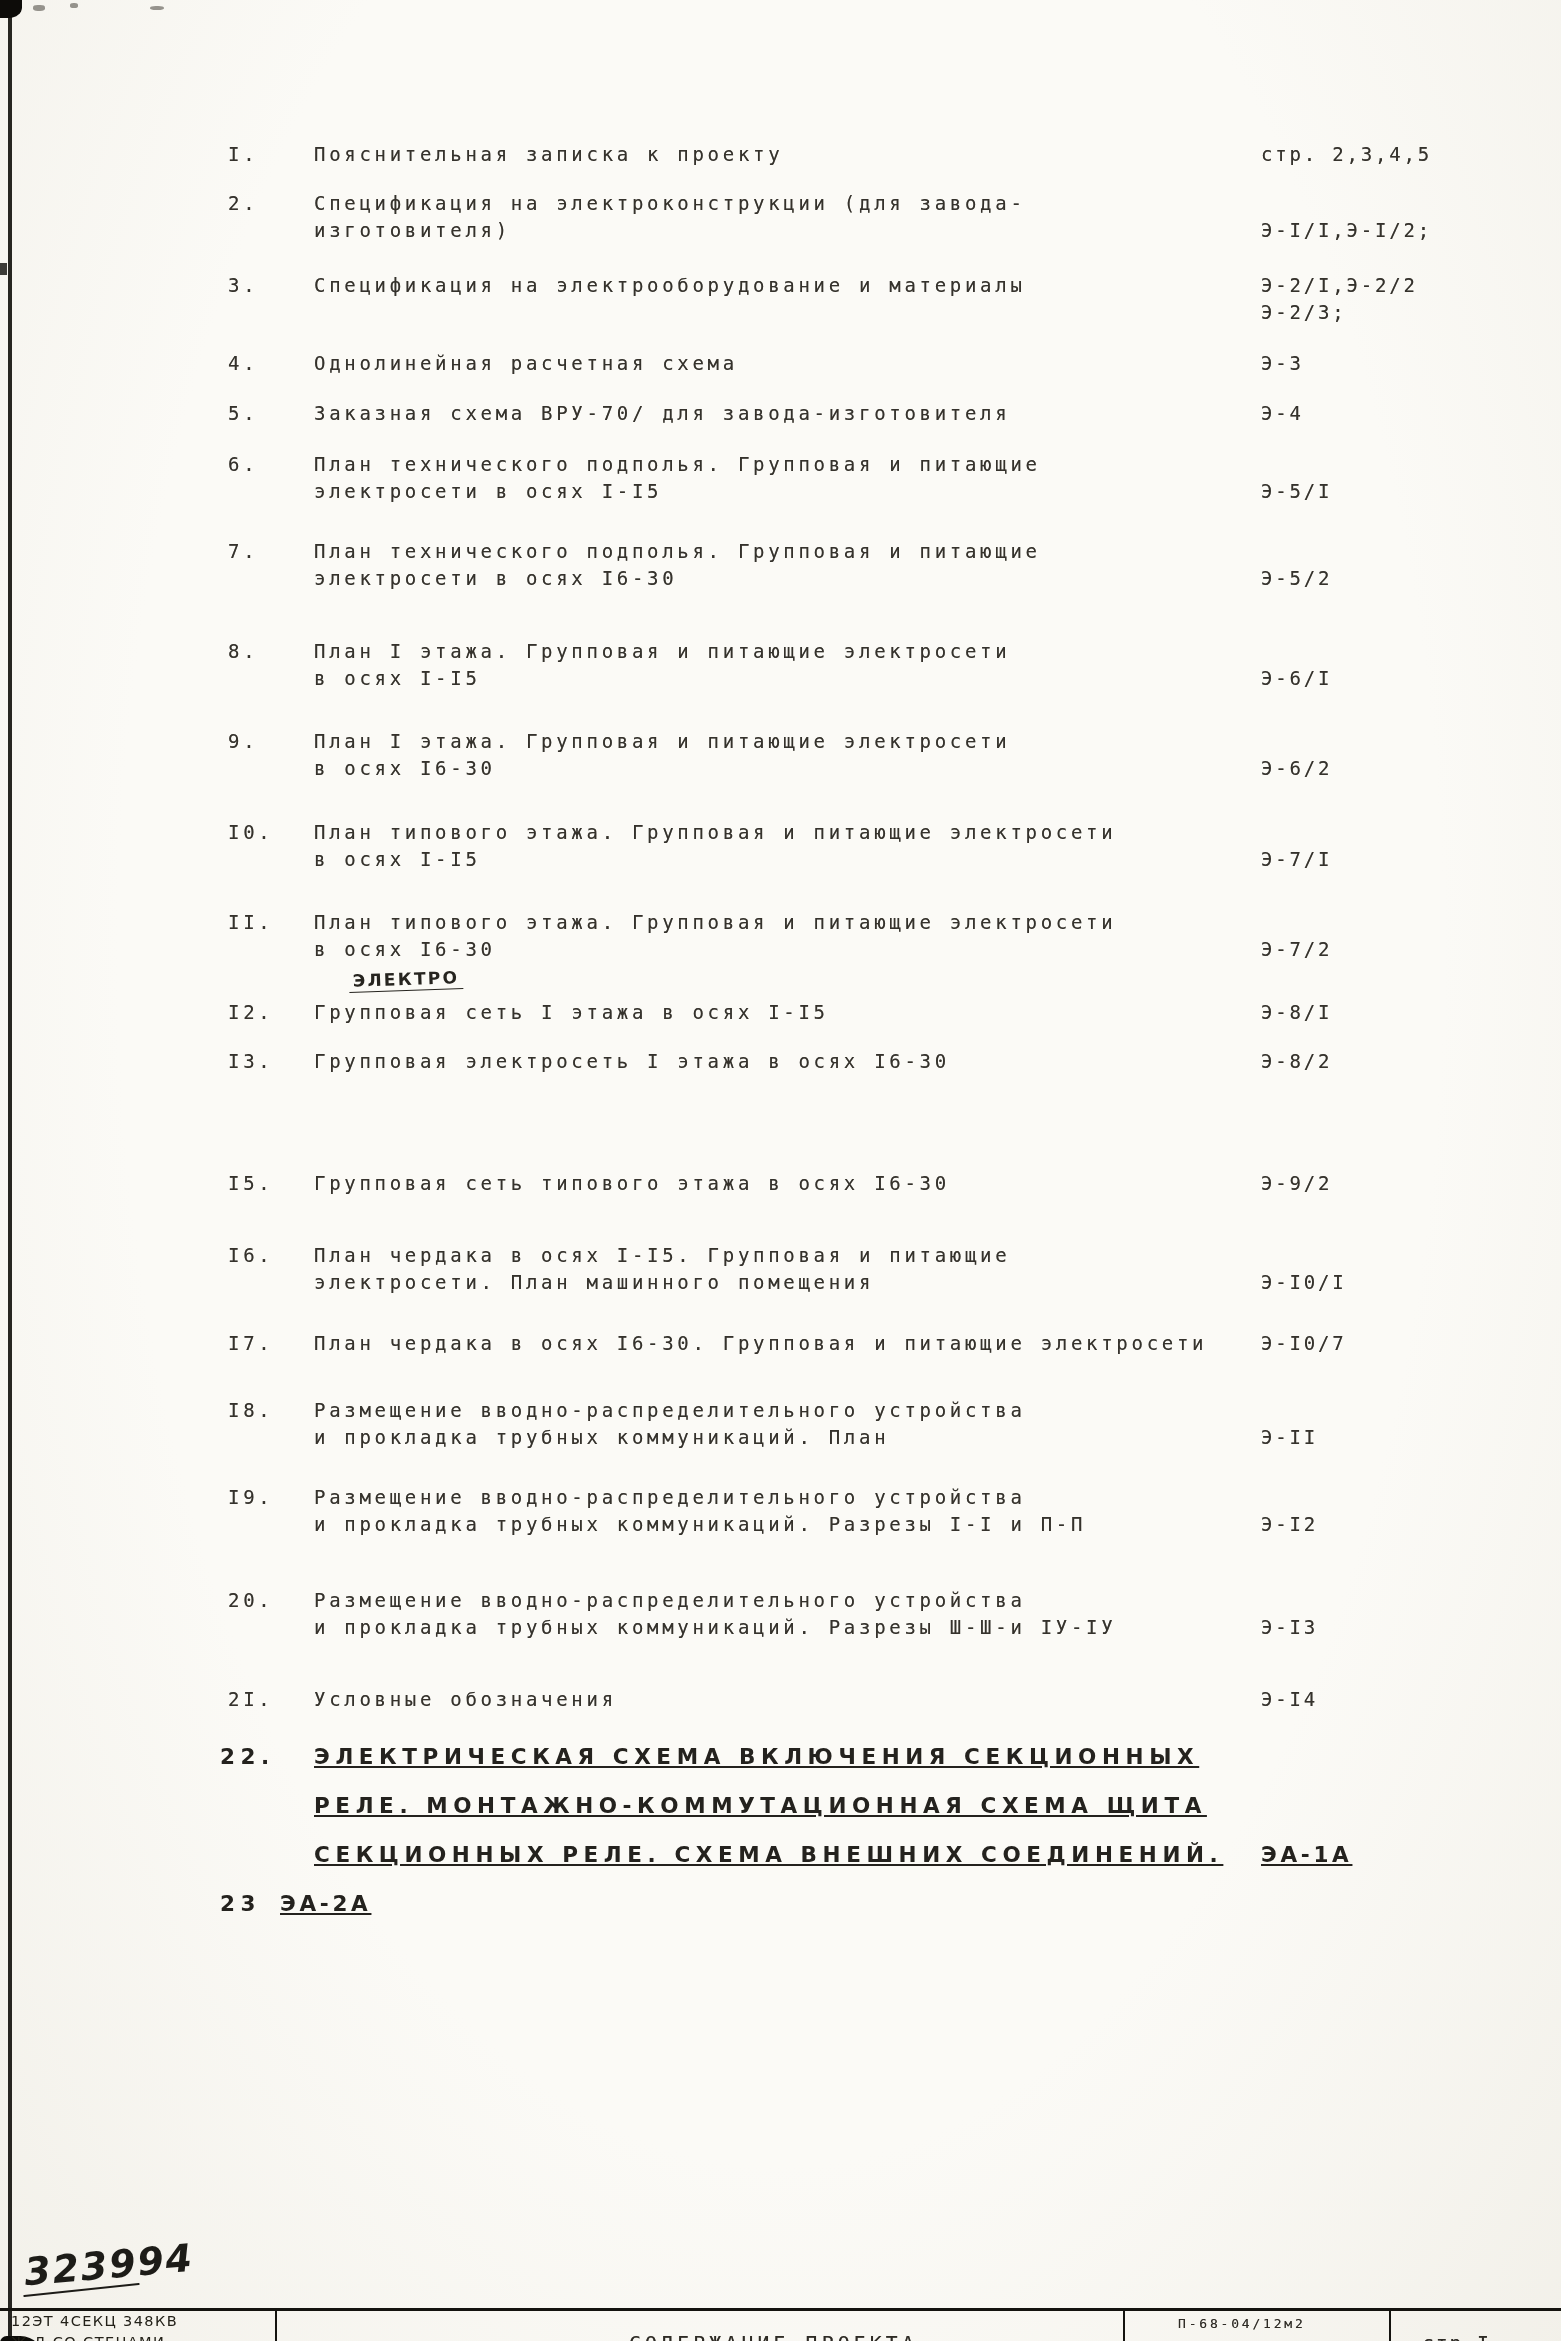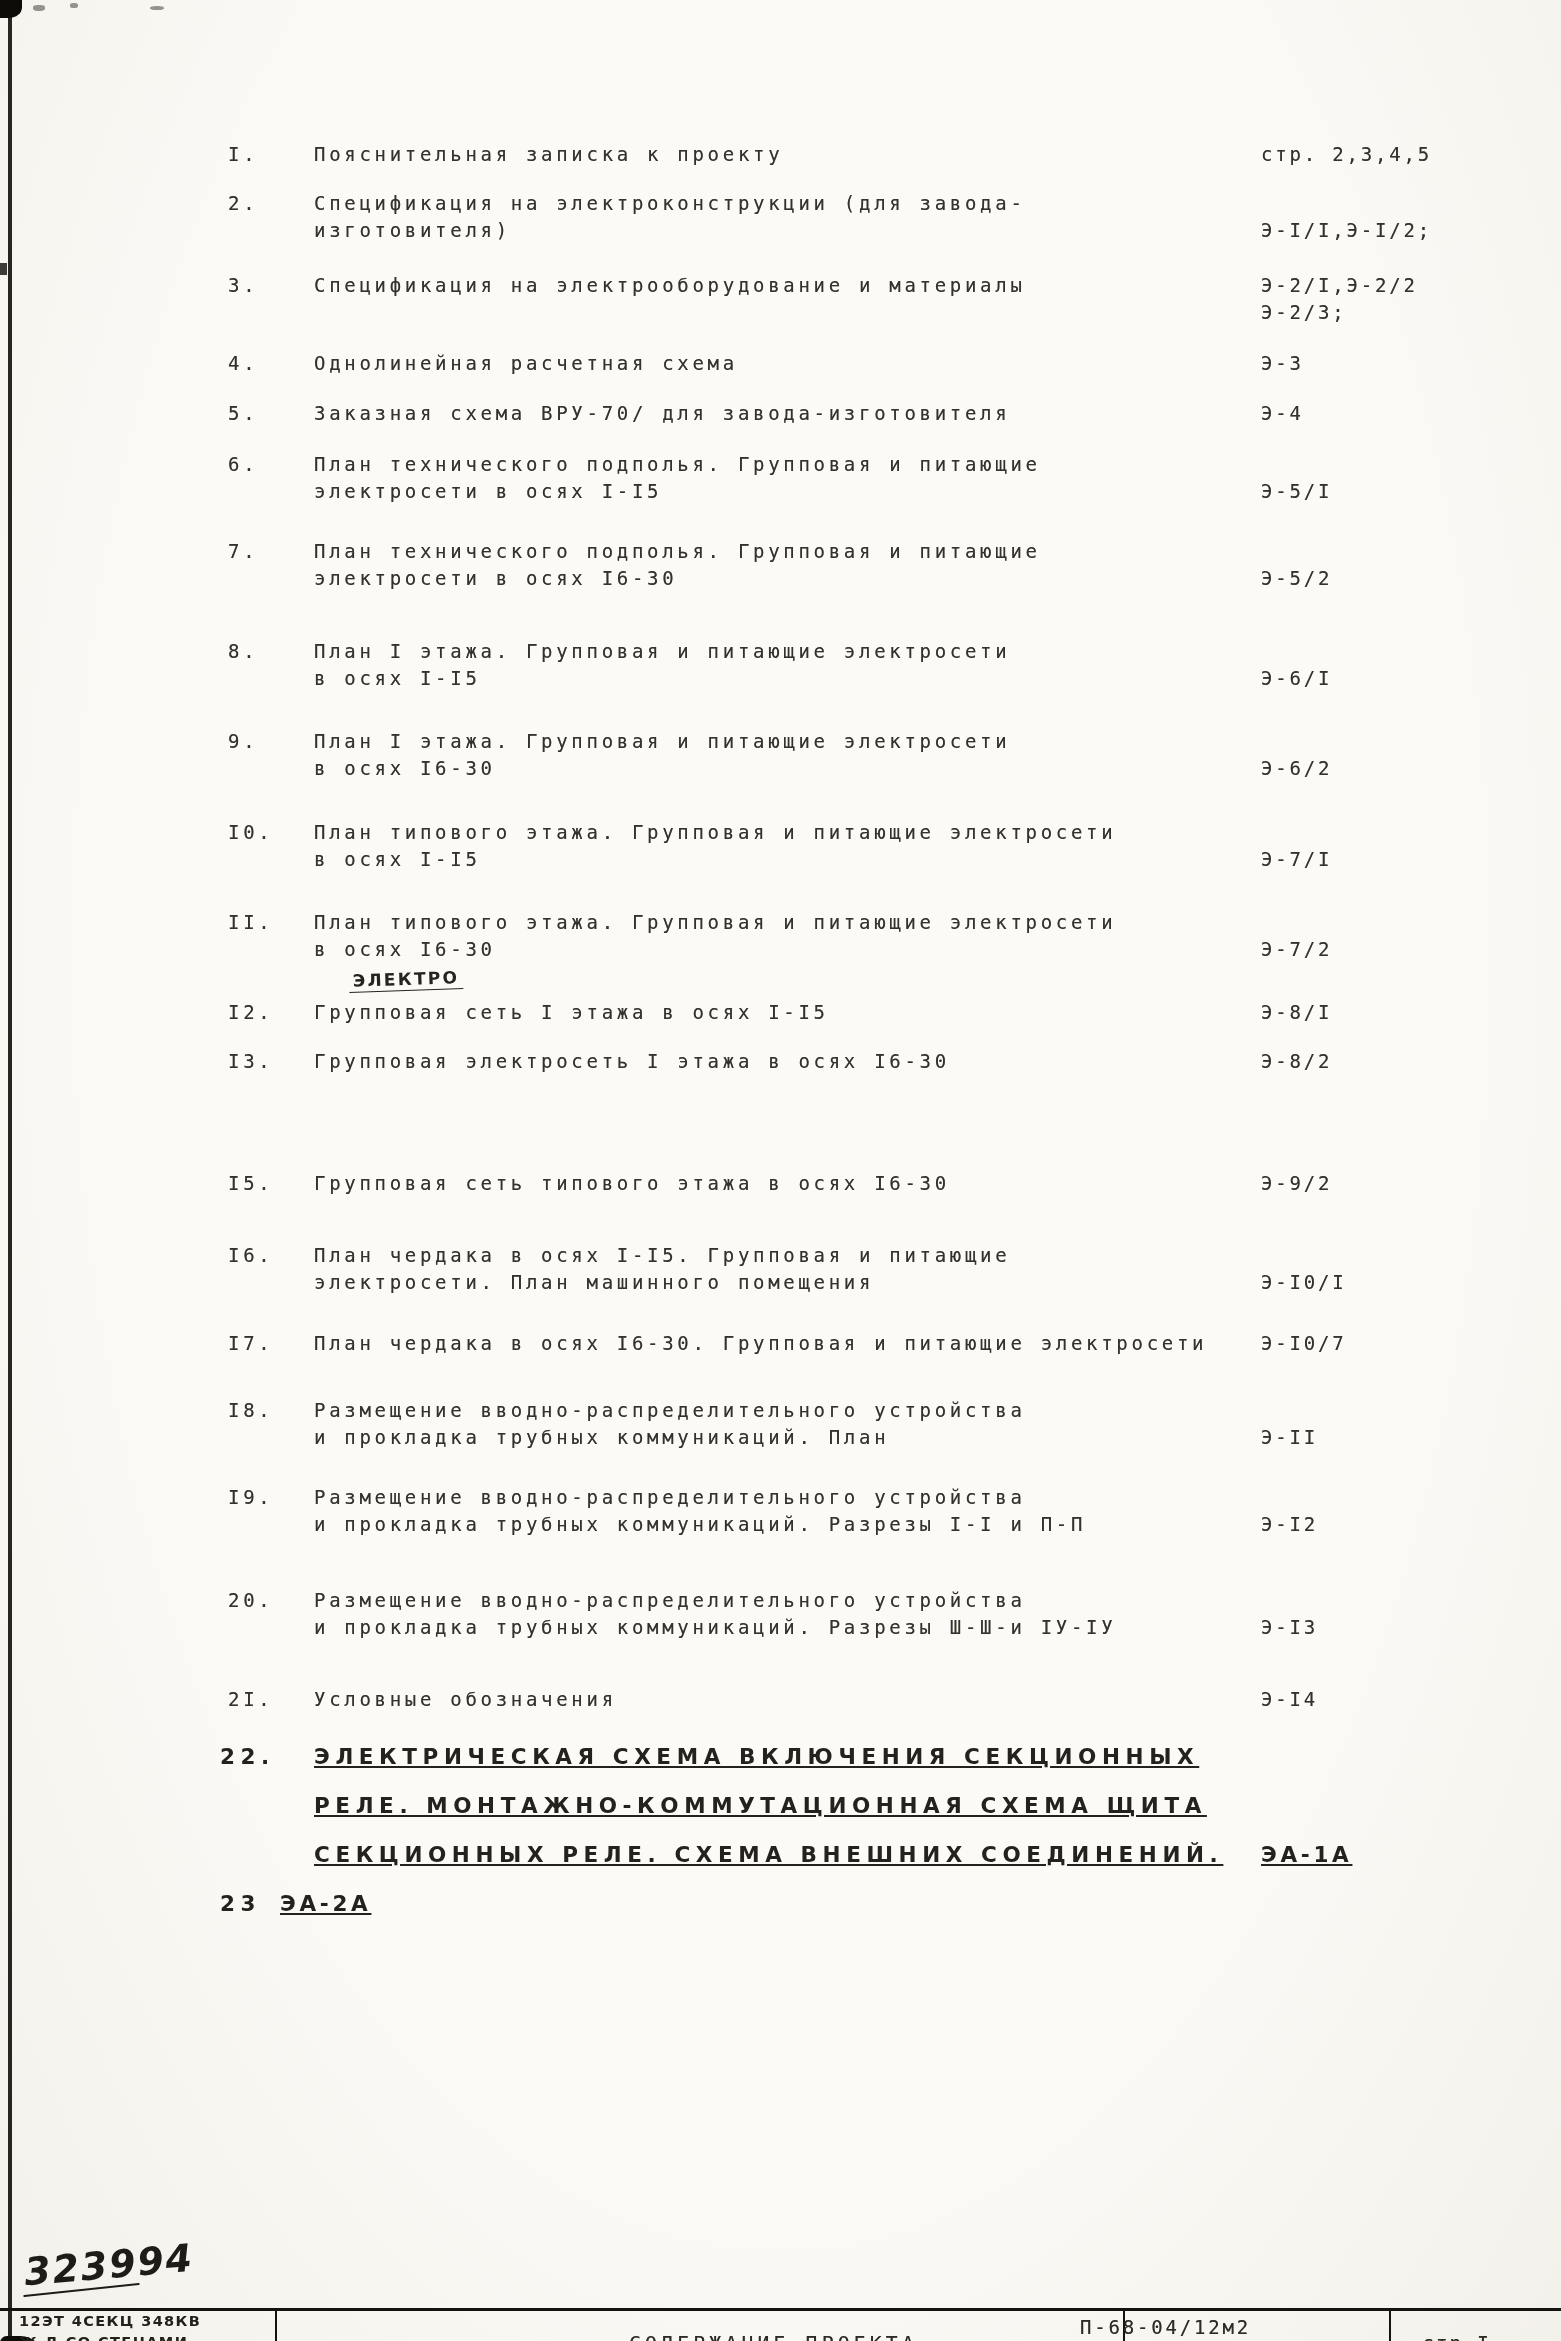--- a/index.html
+++ b/index.html
@@ -44,30 +44,30 @@
     font-size:38px;color:#1d1c18;letter-spacing:1.9px;
     transform:rotate(-5deg);
   }
   .hand-number-underline{
     position:absolute;left:22.5px;top:2289px;width:117px;height:2.3px;
     background:#1d1c18;transform:rotate(-6deg);border-radius:1.4px;
   }
   
   .f-line{position:absolute;background:#14130f;}
   .stamp{
-    position:absolute;left:19px;
-    font-family:"DejaVu Sans", sans-serif;font-weight:700;
+    position:absolute;left:11px;
+    font-family:"DejaVu Sans", sans-serif;font-weight:400;
     font-size:14.5px;letter-spacing:1.4px;color:#232119;white-space:nowrap;
   }
   .footer-title{
     position:absolute;left:422px;top:2332px;width:703px;text-align:center;
     font-size:19.7px;letter-spacing:4.2px;color:#2e2b25;
     text-shadow:0 0 0.5px rgba(30,28,24,.5);
   }
-  .doc-cell{position:absolute;left:1080px;font-size:19px;letter-spacing:2.8px;color:#2e2b25;white-space:nowrap;
+  .doc-cell{position:absolute;left:1178px;font-size:13px;letter-spacing:2.8px;color:#2e2b25;white-space:nowrap;
     text-shadow:0 0 0.5px rgba(30,28,24,.5);}
   .page-label{position:absolute;left:1422px;top:2332px;font-size:19.7px;letter-spacing:1.9px;color:#2e2b25;
     text-shadow:0 0 0.5px rgba(30,28,24,.5);}
   
   .edge-line{position:absolute;left:7.5px;top:0;width:4.7px;height:2382px;background:#15140f;opacity:.92;}
   .blob{position:absolute;background:#0d0c09;}
   .blob.tl{left:0;top:0;width:21.5px;height:18px;border-radius:0 0 60% 0;}
   .mark{position:absolute;background:#45413a;opacity:.55;border-radius:40%;}
   .blob.bl{left:0;top:2336px;width:45px;height:45px;border-radius:15% 55% 35% 45%;}
   .blob.tick{left:0;top:263px;width:7px;height:12px;opacity:.8;}

